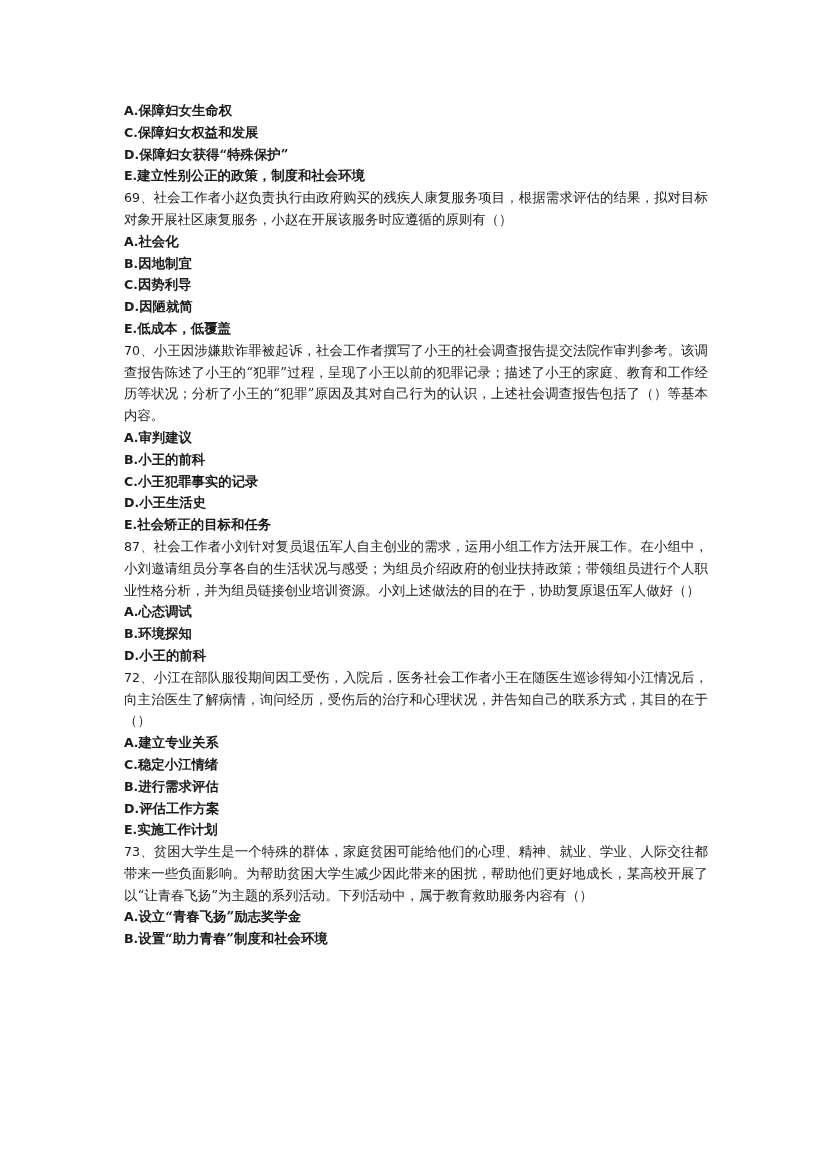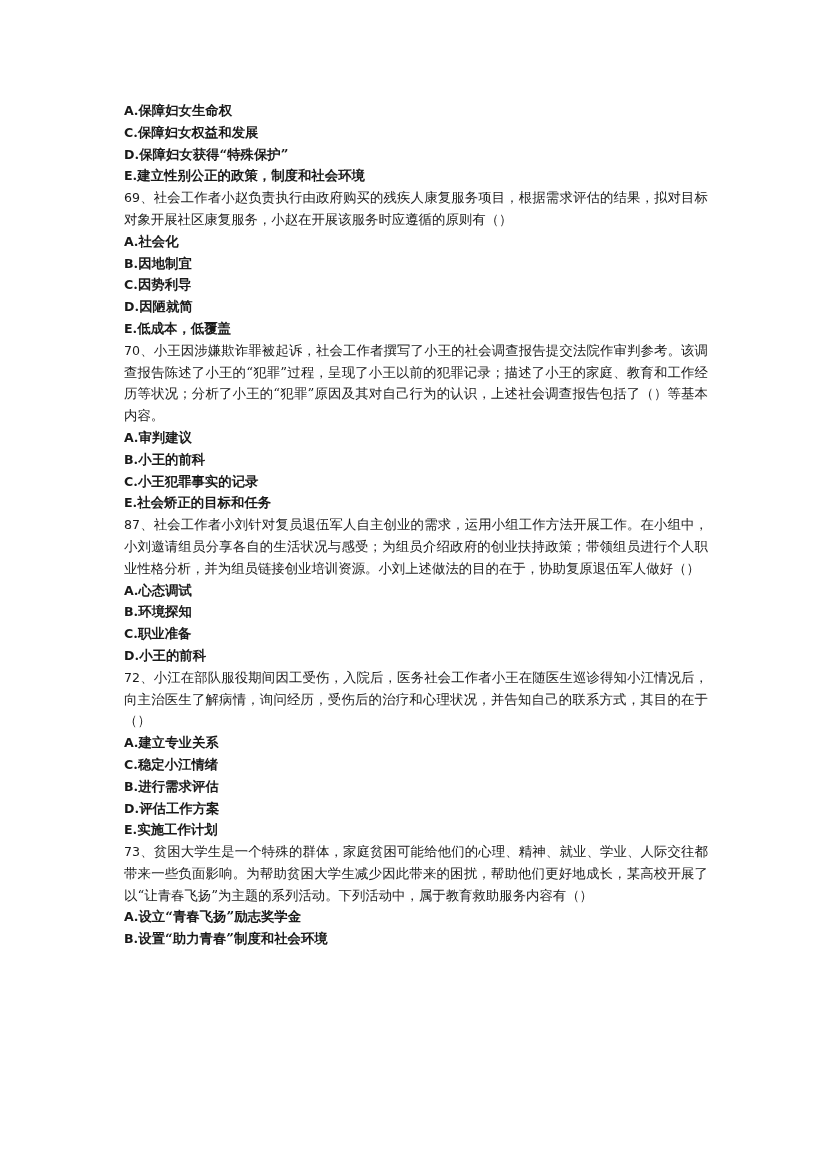--- a/index.html
+++ b/index.html
@@ -38,28 +38,28 @@
     <p class="opt"><span class="letter">C</span><span>.因势利导</span></p>
     <p class="opt"><span class="letter">D</span><span>.因陋就简</span></p>
     <p class="opt"><span class="letter">E</span><span>.低成本，低覆盖</span></p>
   </div>
 
   <div>
     <p class="q"><span class="num">70</span><span>、小王因涉嫌欺诈罪被起诉，社会工作者撰写了小王的社会调查报告提交法院作审判参考。该调查报告陈述了小王的“犯罪”过程，呈现了小王以前的犯罪记录；描述了小王的家庭、教育和工作经历等状况；分析了小王的“犯罪”原因及其对自己行为的认识，上述社会调查报告包括了（）等基本内容。</span></p>
     <p class="opt"><span class="letter">A</span><span>.审判建议</span></p>
     <p class="opt"><span class="letter">B</span><span>.小王的前科</span></p>
     <p class="opt"><span class="letter">C</span><span>.小王犯罪事实的记录</span></p>
+    <p class="opt"><span class="letter">D</span><span>.小王生活史</span></p>
     <p class="opt"><span class="letter">E</span><span>.社会矫正的目标和任务</span></p>
   </div>
 
   <div>
     <p class="q"><span class="num">87</span><span>、社会工作者小刘针对复员退伍军人自主创业的需求，运用小组工作方法开展工作。在小组中，小刘邀请组员分享各自的生活状况与感受；为组员介绍政府的创业扶持政策；带领组员进行个人职业性格分析，并为组员链接创业培训资源。小刘上述做法的目的在于，协助复原退伍军人做好（）</span></p>
     <p class="opt"><span class="letter">A</span><span>.心态调试</span></p>
     <p class="opt"><span class="letter">B</span><span>.环境探知</span></p>
-    <p class="opt"><span class="letter">C</span><span>.职业准备</span></p>
     <p class="opt"><span class="letter">D</span><span>.小王的前科</span></p>
   </div>
 
   <div>
     <p class="q"><span class="num">72</span><span>、小江在部队服役期间因工受伤，入院后，医务社会工作者小王在随医生巡诊得知小江情况后，向主治医生了解病情，询问经历，受伤后的治疗和心理状况，并告知自己的联系方式，其目的在于（）</span></p>
     <p class="opt"><span class="letter">A</span><span>.建立专业关系</span></p>
     <p class="opt"><span class="letter">C</span><span>.稳定小江情绪</span></p>
     <p class="opt"><span class="letter">B</span><span>.进行需求评估</span></p>
     <p class="opt"><span class="letter">D</span><span>.评估工作方案</span></p>
     <p class="opt"><span class="letter">E</span><span>.实施工作计划</span></p>

